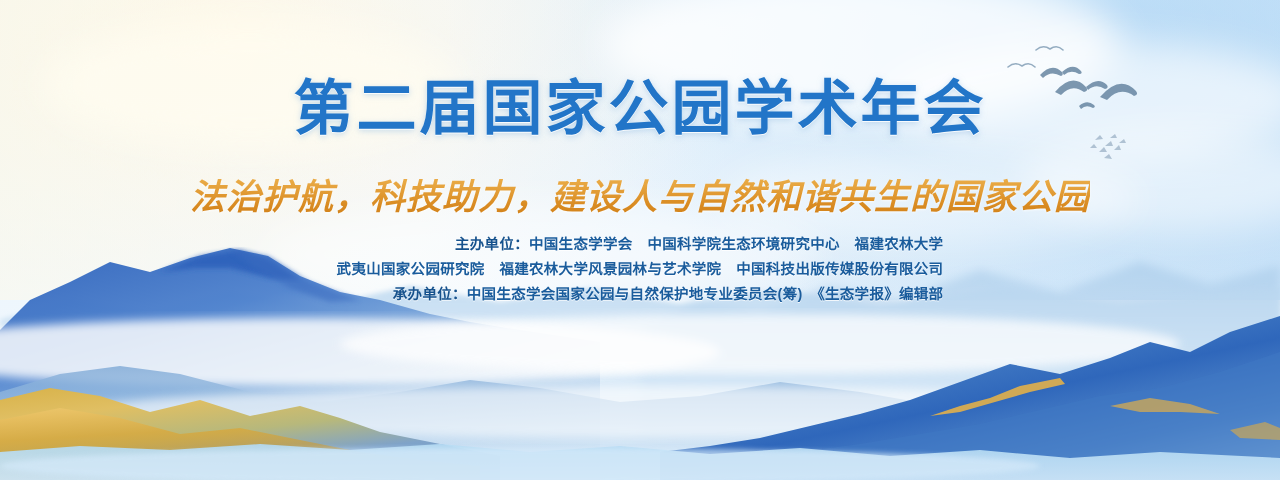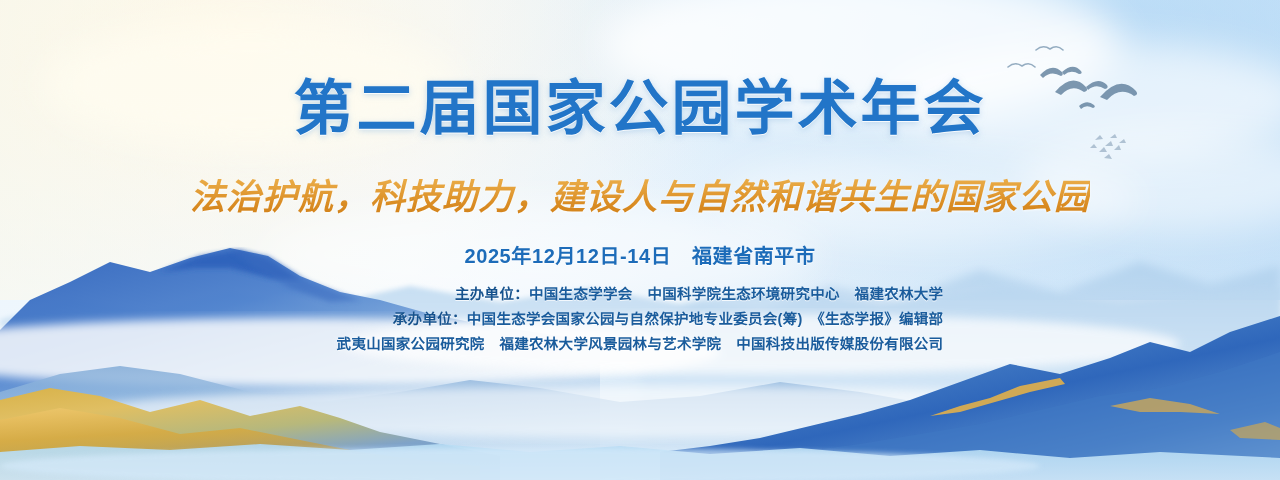--- a/index.html
+++ b/index.html
@@ -212,28 +212,27 @@
              L800,448 L890,456 L980,450 L1070,458 L1160,452 L1280,458 L1280,480 L0,480 Z" fill="url(#gWater)" opacity="0.92"></path>
     <ellipse cx="520" cy="466" rx="520" ry="18" fill="#d4e9f9" opacity="0.70" filter="url(#soft)"></ellipse>
   </svg>
 
   <div class="content">
 
     <h1 class="main-title">第二届国家公园学术年会</h1>
 
     <h2 class="sub-title">法治护航，科技助力，建设人与自然和谐共生的国家公园</h2>
 
-    <div class="date-line">2025年12月12日-14日　福建省南平市</div>
 
     <div class="orgs">
       <div class="org-line">
         <span class="lbl">主办单位：</span><span>中国生态学学会　中国科学院生态环境研究中心　福建农林大学</span>
       </div>
       <div class="org-line">
+        <span class="lbl"></span><span>武夷山国家公园研究院　福建农林大学风景园林与艺术学院　中国科技出版传媒股份有限公司</span>
+      </div>
+      <div class="org-line">
         <span class="lbl">承办单位：</span><span>中国生态学会国家公园与自然保护地专业委员会(筹)　《生态学报》编辑部</span>
       </div>
-      <div class="org-line">
-        <span class="lbl"></span><span>武夷山国家公园研究院　福建农林大学风景园林与艺术学院　中国科技出版传媒股份有限公司</span>
-      </div>
     </div>
 
   </div>
 </div>
 
 </body></html>

